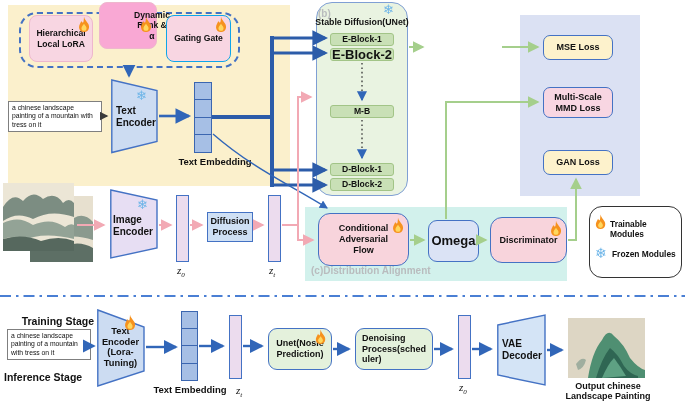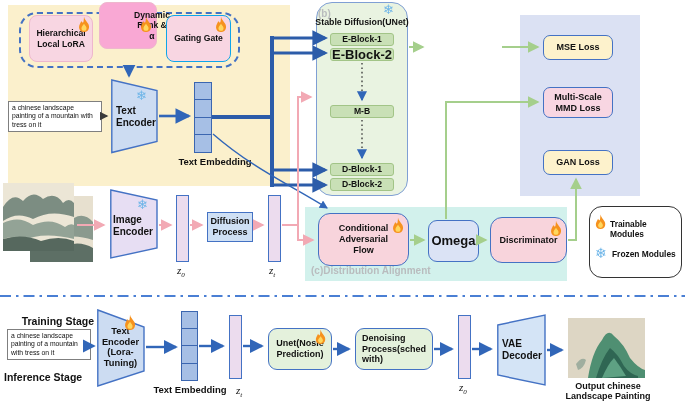--- a/index.html
+++ b/index.html
@@ -196,21 +196,21 @@
 
   <div class="box node" style="left:268px;top:328px;width:64px;height:42px;background:#e4f1dc;border-radius:9px;font-size:9px;">
     <span>Unet(Nosie
 Prediction)</span>
   </div>
 
   <div class="box node" style="left:355px;top:328px;width:78px;height:42px;background:#e4f1dc;border-radius:9px;
               font-size:9px;justify-content:flex-start;text-align:left;padding-left:6px;">
     <span>Denoising
 Process(sched
-with)</span>
+uler)</span>
   </div>
 
   <div class="abs node" style="left:458px;top:315px;width:13px;height:64px;background:#ecdcee;
               border:1.3px solid #4472c4;box-sizing:border-box;"></div>
   <span class="zlab" style="left:459px;top:381px;">
     <i>z</i><sub>0</sub></span>
 
   <svg class="abs node" style="left:497px;top:314px;" width="49" height="72">
     <polygon points="0.8,11 48,1 48,71 0.8,61" fill="#d4e4f6" stroke="#4472c4" stroke-width="1.4"></polygon>
   </svg>

